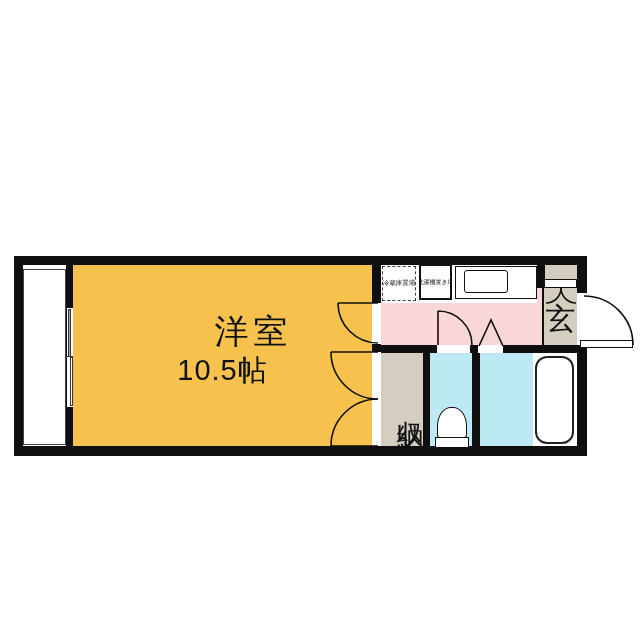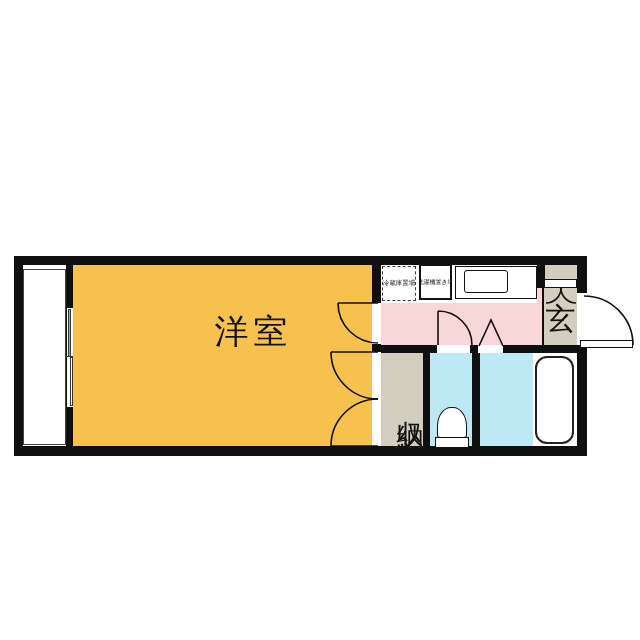--- a/index.html
+++ b/index.html
@@ -92,19 +92,20 @@
       <path d="M479,346 L491,320 L503,346"></path>
 
       <path d="M584,296 A49,49 0 0 1 633,345"></path>
 
       <path d="M546,303 A15,15 0 0 0 561,288"></path>
       <path d="M576,303 A15,15 0 0 1 561,288"></path>
     </g>
   </svg>
 
   <div class="abs label" style="left:73px;top:314px;width:361px;text-align:center;font-size:34px;letter-spacing:5px;">洋室</div>
+  <div class="abs label" style="left:73px;top:356px;width:299px;text-align:center;font-size:29px;letter-spacing:1px;">10.5帖</div>
 
   <div class="abs label" style="left:381px;top:368px;width:42px;height:70px;font-size:27px;letter-spacing:4px;
               writing-mode:vertical-rl;text-orientation:upright;display:flex;justify-content:center;">収納</div>
 
   <div class="abs label" style="left:544px;top:304px;width:33px;text-align:center;font-size:30px;">玄</div>
 
 </div>
 
 </body></html>

